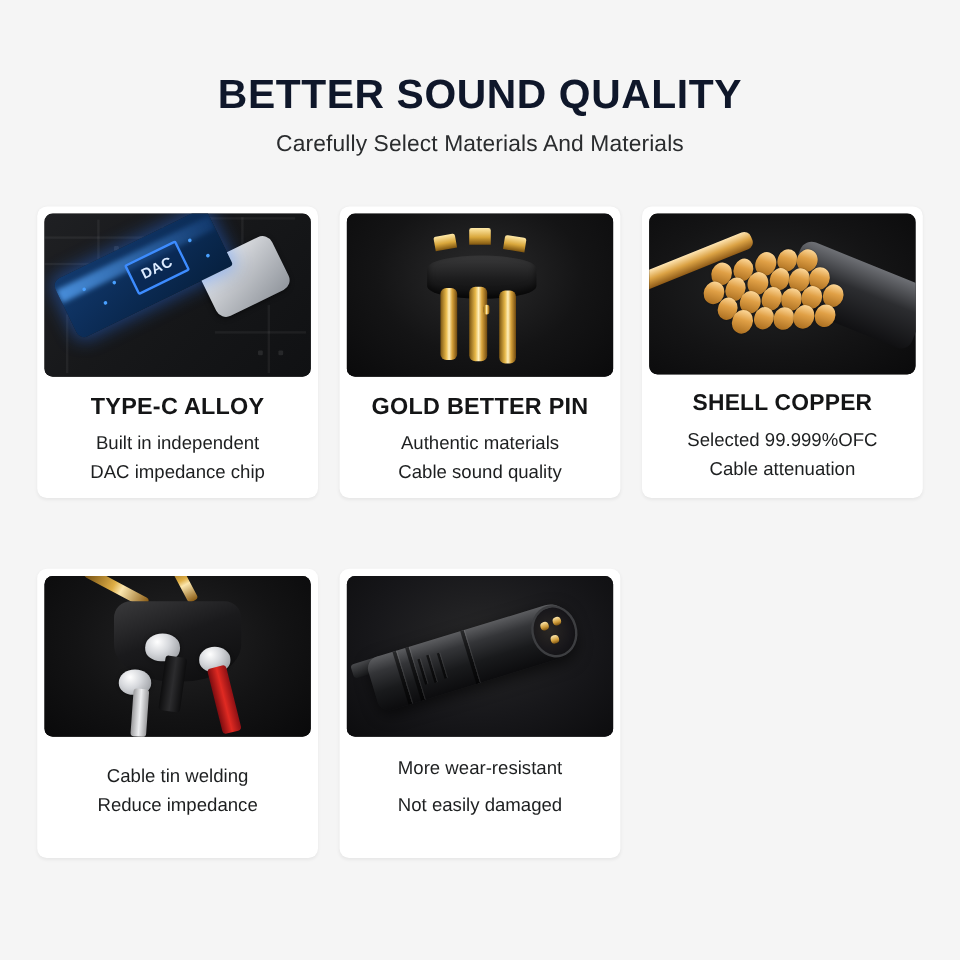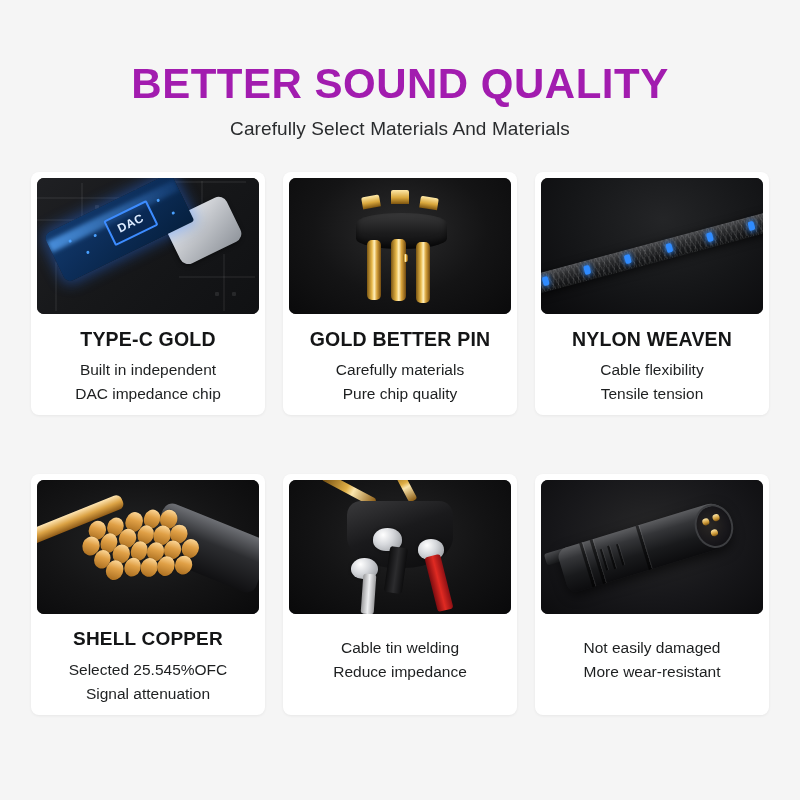--- a/index.html
+++ b/index.html
@@ -9,22 +9,22 @@
     width: 800px; height: 800px;
     background: #f5f5f5;
     font-family: "Liberation Sans", sans-serif;
     overflow: hidden;
   }
   .page { position: relative; width: 800px; height: 800px; }
 
   
   .header { padding-top: 62px; text-align: center; }
   .title {
-    font-size: 42px; font-weight: bold; letter-spacing: 0.5px;
-    color: #a21caf; line-height: 1.05; margin: 0;
+    font-size: 34px; font-weight: bold; letter-spacing: 0.5px;
+    color: #0f172a; line-height: 1.05; margin: 0;
   }
   .subtitle {
     font-size: 19px; color: #2a2c2e; margin: 12px 0 0 0;
     font-weight: normal; letter-spacing: 0.1px;
   }
 
   
   .grid {
     position: absolute; left: 31px; top: 172px;
     width: 738px;
@@ -290,21 +290,21 @@
             <div class="dac-dot" style="left:14%;top:30%"></div>
             <div class="dac-dot" style="left:22%;top:62%"></div>
             <div class="dac-dot" style="left:32%;top:40%"></div>
             <div class="dac-dot" style="left:82%;top:34%"></div>
             <div class="dac-dot" style="left:88%;top:66%"></div>
             <div class="dac-chip">DAC</div>
           </div>
         </div>
       </div>
       <div class="card-body">
-        <div class="card-title">TYPE-C GOLD</div>
+        <div class="card-title">TYPE-C ALLOY</div>
         <div class="card-line first">Built in independent</div>
         <div class="card-line">DAC impedance chip</div>
       </div>
     </div>
 
     <div class="card">
       <div class="card-media">
         <div class="art">
           <div class="dark-stage"></div>
           <div class="gold-tab" style="left:33%;top:13%;width:8%;height:9%;transform:rotate(-10deg)"></div>
@@ -312,45 +312,25 @@
           <div class="gold-tab" style="left:59%;top:14%;width:8%;height:9%;transform:rotate(9deg)"></div>
           <div class="conn-disc"></div>
           <div class="gold-pin" style="left:35%;top:46%;width:6.5%;height:44%;"></div>
           <div class="gold-pin" style="left:46%;top:45%;width:6.5%;height:46%;"></div>
           <div class="gold-pin" style="left:57%;top:47%;width:6.5%;height:45%;"></div>
           <div class="gold-pin" style="left:51.5%;top:56%;width:2%;height:6%;"></div>
         </div>
       </div>
       <div class="card-body">
         <div class="card-title">GOLD BETTER PIN</div>
-        <div class="card-line first">Carefully materials</div>
-        <div class="card-line">Pure chip quality</div>
+        <div class="card-line first">Authentic materials</div>
+        <div class="card-line">Cable sound quality</div>
       </div>
     </div>
 
-    <div class="card">
-      <div class="card-media">
-        <div class="art">
-          <div class="dark-stage" style="background:radial-gradient(ellipse at 55% 30%, #242527 0%, #151618 55%, #0a0a0c 100%)"></div>
-          <div class="cable">
-            <div class="cable-dash" style="left:6%"></div>
-            <div class="cable-dash" style="left:22%"></div>
-            <div class="cable-dash" style="left:38%"></div>
-            <div class="cable-dash" style="left:54%"></div>
-            <div class="cable-dash" style="left:70%"></div>
-            <div class="cable-dash" style="left:86%"></div>
-          </div>
-        </div>
-      </div>
-      <div class="card-body">
-        <div class="card-title">NYLON WEAVEN</div>
-        <div class="card-line first">Cable flexibility</div>
-        <div class="card-line">Tensile tension</div>
-      </div>
-    </div>
 
     <div class="card row2">
       <div class="card-media">
         <div class="art">
           <div class="dark-stage" style="background:radial-gradient(ellipse at 45% 45%, #232425 0%, #141415 55%, #0a0a0b 100%)"></div>
           <div class="sheath"></div>
           <div class="copper-bundle">
             <div class="cu-strand" style="left:4%;top:42%;width:13%;height:20%"></div>
             <div class="cu-strand" style="left:4%;top:60%;width:13%;height:20%"></div>
             <div class="cu-strand" style="left:16%;top:32%;width:13%;height:20%"></div>
@@ -372,22 +352,22 @@
             <div class="cu-strand" style="left:64%;top:32%;width:13%;height:20%"></div>
             <div class="cu-strand" style="left:64%;top:50%;width:13%;height:20%"></div>
             <div class="cu-strand" style="left:76%;top:24%;width:13%;height:20%"></div>
             <div class="cu-strand" style="left:76%;top:42%;width:13%;height:20%"></div>
           </div>
           <div class="cu-rod"></div>
         </div>
       </div>
       <div class="card-body">
         <div class="card-title">SHELL COPPER</div>
-        <div class="card-line first">Selected 25.545%OFC</div>
-        <div class="card-line">Signal attenuation</div>
+        <div class="card-line first">Selected 99.999%OFC</div>
+        <div class="card-line">Cable attenuation</div>
       </div>
     </div>
 
     <div class="card row2">
       <div class="card-media">
         <div class="art">
           <div class="dark-stage" style="background:radial-gradient(ellipse at 50% 40%, #232324 0%, #131314 55%, #09090a 100%)"></div>
           <div class="gold-stub" style="left:14%;top:4%;width:26%;height:7%;transform:rotate(28deg)"></div>
           <div class="gold-stub" style="left:44%;top:0%;width:16%;height:7%;transform:rotate(62deg)"></div>
           <div class="shell-back"></div>
@@ -419,19 +399,19 @@
             <div class="xlr-vent" style="left:34%;top:26%;height:48%"></div>
             <div class="xlr-mouth">
               <div class="xlr-pin" style="left:22%;top:26%;width:20%;height:17%"></div>
               <div class="xlr-pin" style="left:54%;top:24%;width:20%;height:17%"></div>
               <div class="xlr-pin" style="left:38%;top:58%;width:20%;height:17%"></div>
             </div>
           </div>
         </div>
       </div>
       <div class="card-body">
+        <div class="card-line">More wear-resistant</div>
         <div class="card-line first">Not easily damaged</div>
-        <div class="card-line">More wear-resistant</div>
       </div>
     </div>
 
   </div>
 </div>
 
 </body></html>

